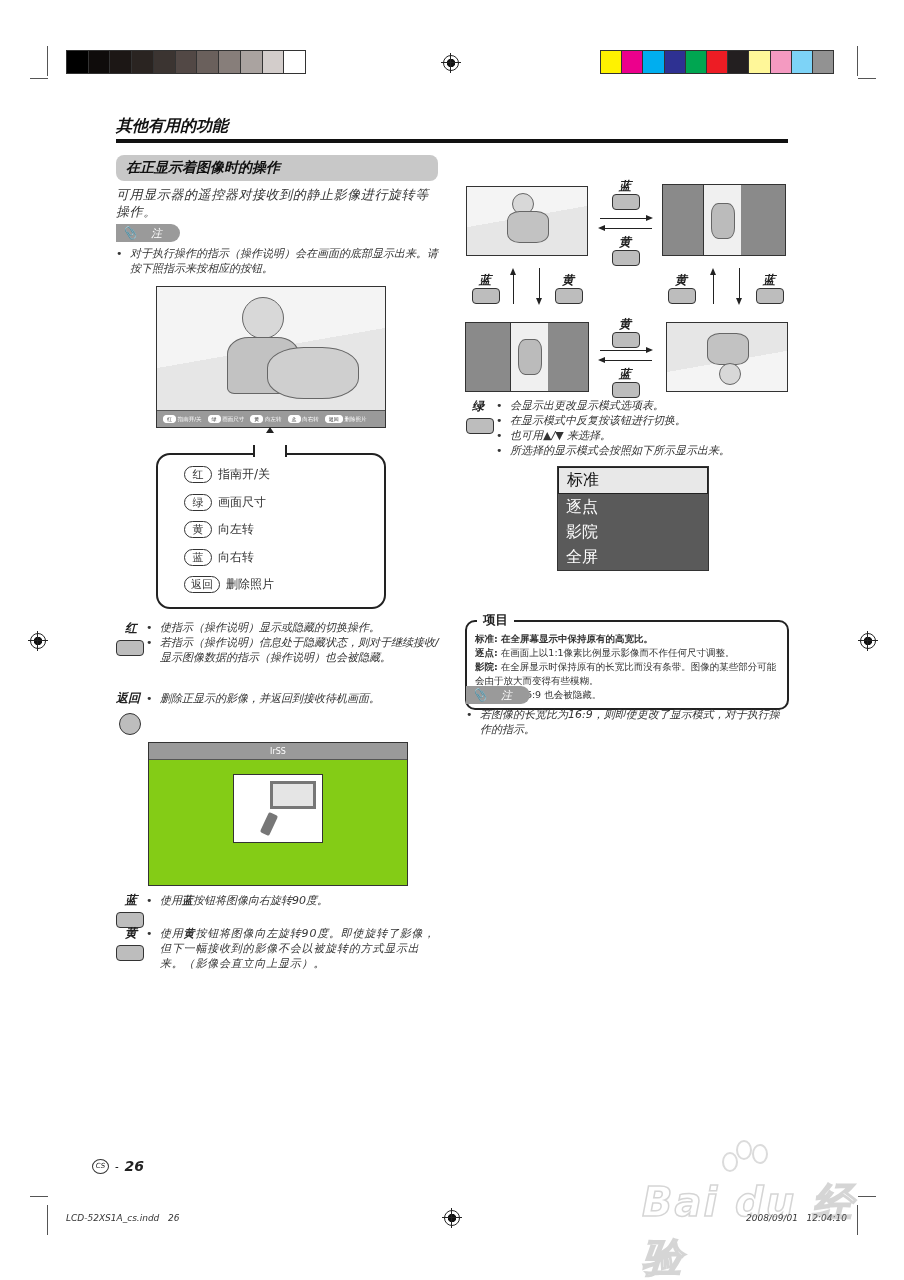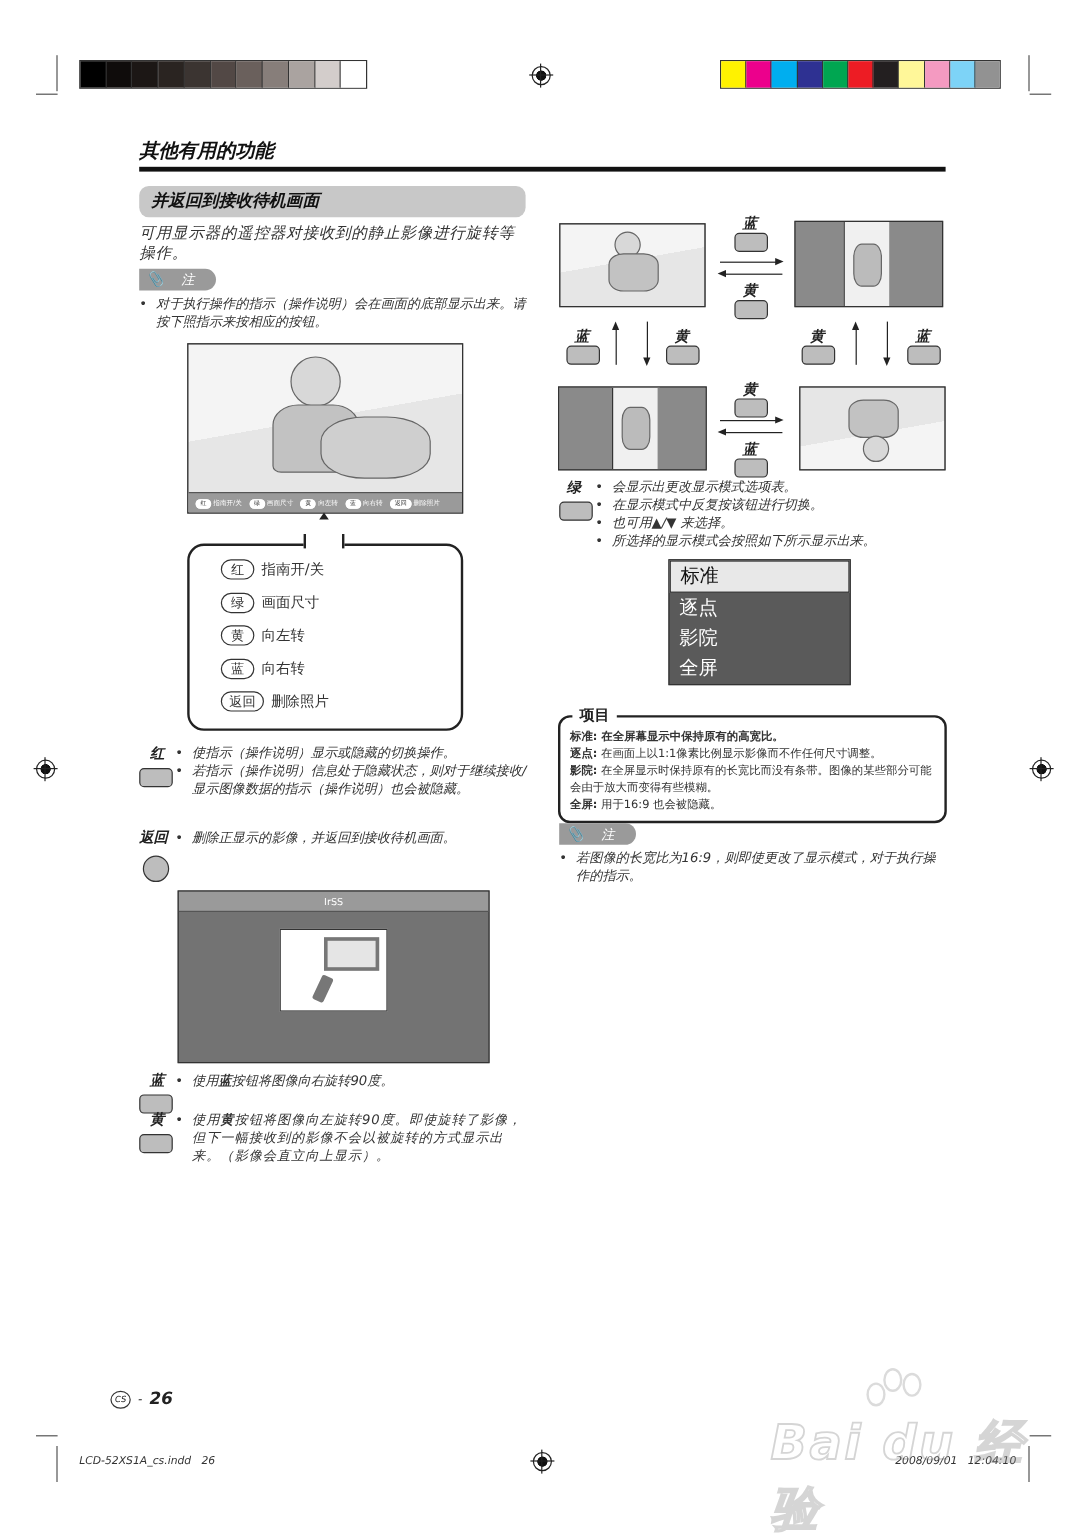--- a/index.html
+++ b/index.html
@@ -15,21 +15,21 @@
   .h1{font-size:16px;font-weight:bold;color:#111;}
   .rule{background:#111;height:4px;}
   .sec-title{background:#c8c8c8;border-radius:8px;height:26px;display:flex;align-items:center;padding-left:10px;font-weight:bold;font-size:14px;color:#111;}
   .txt{font-size:12.5px;line-height:17px;color:#333;letter-spacing:0.6px;}
   .small{font-size:11px;line-height:15px;color:#333;}
   .note-tag{background:#9a9a9a;color:#fff;border-radius:0 12px 12px 0;height:18px;display:flex;align-items:center;padding-left:6px;font-size:11px;gap:14px;}
   .bullet{display:flex;gap:6px;}
   .bullet .dot{flex:none;width:8px;}
   .btn-rect{width:26px;height:14px;border:1.5px solid #333;border-radius:4px;background:#bdbdbd;}
   .btn-label{font-weight:bold;font-size:12px;color:#222;text-align:center;}
-  .frame{position:absolute;border:1.5px solid #333;background:#737373;overflow:hidden;}
+  .frame{position:absolute;border:1.5px solid #333;background:#84cc16;overflow:hidden;}
   .pic{position:absolute;inset:0;background:linear-gradient(170deg,#f4f4f4 0 45%,#e6e6e6 45% 100%);}
   .figure-boy{position:absolute;border-radius:50%;background:#d8d8d8;border:1px solid #666;}
   .guide-bar{position:absolute;left:0;right:0;bottom:0;height:16px;background:#9a9a9a;border-top:1px solid #555;display:flex;align-items:center;gap:6px;padding-left:6px;font-size:5.5px;color:#fff;}
   .pill{border:1px solid #fff;border-radius:6px;padding:0 3px;background:#fff;color:#333;font-size:5px;}
   .callout{position:absolute;border:2.5px solid #222;border-radius:14px;background:#fff;}
   .callout-row{display:flex;align-items:center;gap:6px;font-size:12px;color:#333;height:27.5px;}
   .cbtn{border:1.2px solid #333;border-radius:9px;padding:0 6px;font-size:11px;line-height:15px;min-width:14px;text-align:center;}
   .arrow-h{position:absolute;height:1px;background:#222;}
   .arrow-v{position:absolute;width:1px;background:#222;}
   .menu{position:absolute;background:#5a5a5a;border:1.5px solid #333;}
@@ -70,21 +70,21 @@
     <div class="sw" style="background: rgb(35, 31, 32);"></div>
     <div class="sw" style="background: rgb(255, 247, 153);"></div>
     <div class="sw" style="background: rgb(244, 154, 193);"></div>
     <div class="sw" style="background: rgb(125, 211, 247);"></div>
     <div class="sw" style="background: rgb(146, 146, 146);"></div>
   </div>
 
 <div class="abs h1" style="left:116px;top:116px;">其他有用的功能</div>
 <div class="abs rule" style="left:116px;top:139px;width:672px;"></div>
 
-<div class="abs sec-title" style="left:116px;top:155px;width:312px;">并返回到接收待机画面</div>
+<div class="abs sec-title" style="left:116px;top:155px;width:312px;">在正显示着图像时的操作</div>
 <div class="abs txt" style="left:116px;top:186px;width:326px;font-size:13px;line-height:17px;">可用显示器的遥控器对接收到的静止影像进行旋转等操作。</div>
 
 <div class="abs note-tag" style="left:116px;top:224px;width:58px;">
   <span style="font-size:12px;">📎</span>
   <span>注</span>
 </div>
 <div class="abs bullet small" style="left:116px;top:246px;width:326px;">
   <span class="dot">•</span>
   <span>对于执行操作的指示（操作说明）会在画面的底部显示出来。请按下照指示来按相应的按钮。</span>
 </div>
@@ -265,21 +265,21 @@
     </div>
 </div>
 
 <div class="menu" style="left:557px;top:466px;width:150px;">
   <div class="menu-item sel">标准</div>
   <div class="menu-item">逐点</div>
   <div class="menu-item">影院</div>
   <div class="menu-item">全屏</div>
 </div>
 
-<div class="item-box" style="left:465px;top:596px;width:320px;height:86px;">
+<div class="item-box" style="left:465px;top:620px;width:320px;height:86px;">
   <div style="position:absolute;left:10px;top:-10px;background:#fff;padding:0 6px;font-weight:bold;font-size:12.5px;">项目</div>
   <div style="position:absolute;left:8px;top:10px;width:306px;font-size:9.5px;line-height:14px;color:#333;" id="items-entries">
       <div style="padding-left: 0px; font-weight: bold;"><b>标准:</b><span> 在全屏幕显示中保持原有的高宽比。</span></div>
       <div style="padding-left: 0px;"><b>逐点:</b><span> 在画面上以1:1像素比例显示影像而不作任何尺寸调整。</span></div>
       <div style="padding-left: 0px;"><b>影院:</b><span> 在全屏显示时保持原有的长宽比而没有条带。图像的某些部分可能会由于放大而变得有些模糊。</span></div>
       <div style="padding-left: 0px;"><b>全屏:</b><span> 用于16:9 也会被隐藏。</span></div>
     </div>
 </div>
 
 <div class="abs note-tag" style="left:466px;top:686px;width:58px;">

